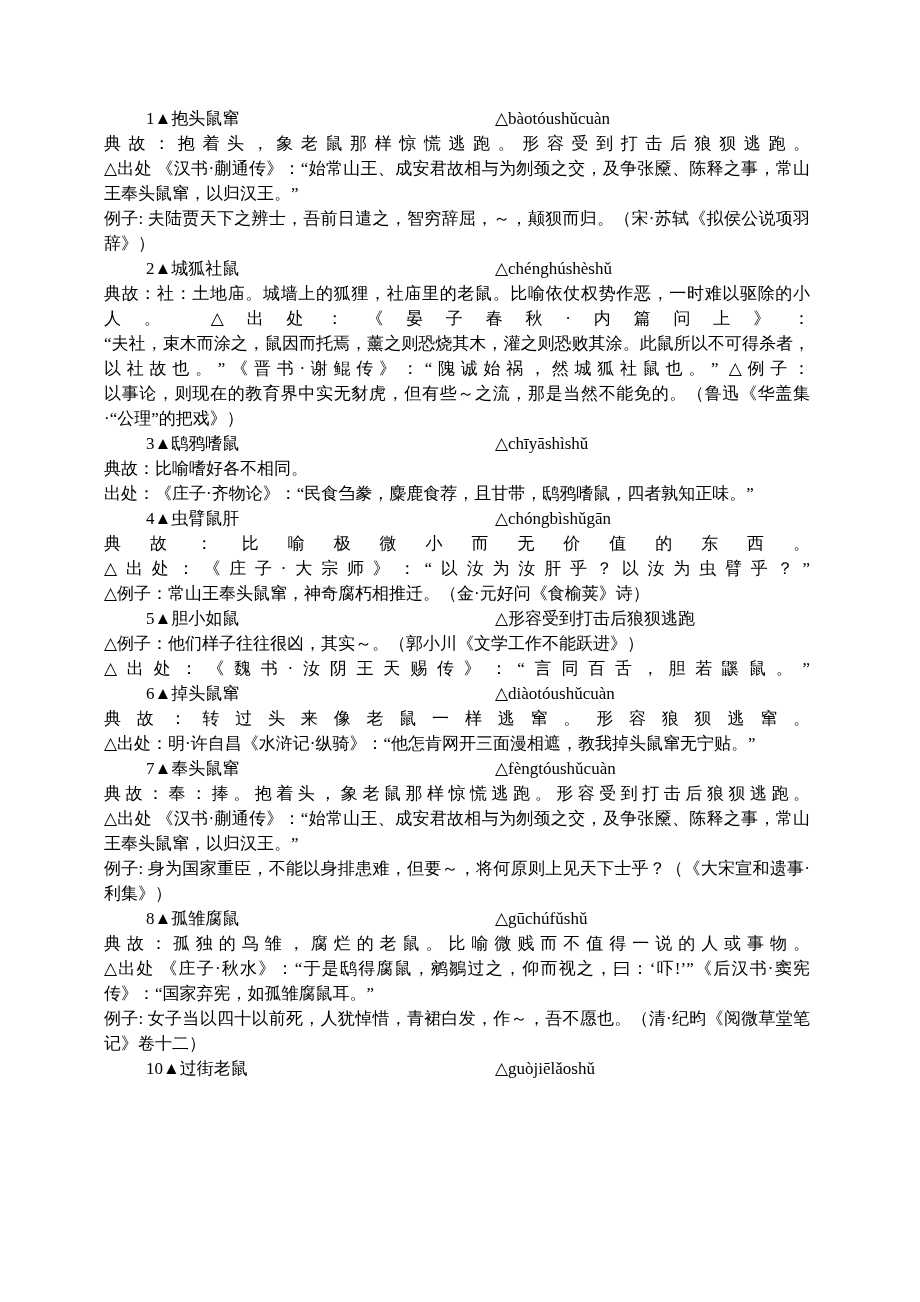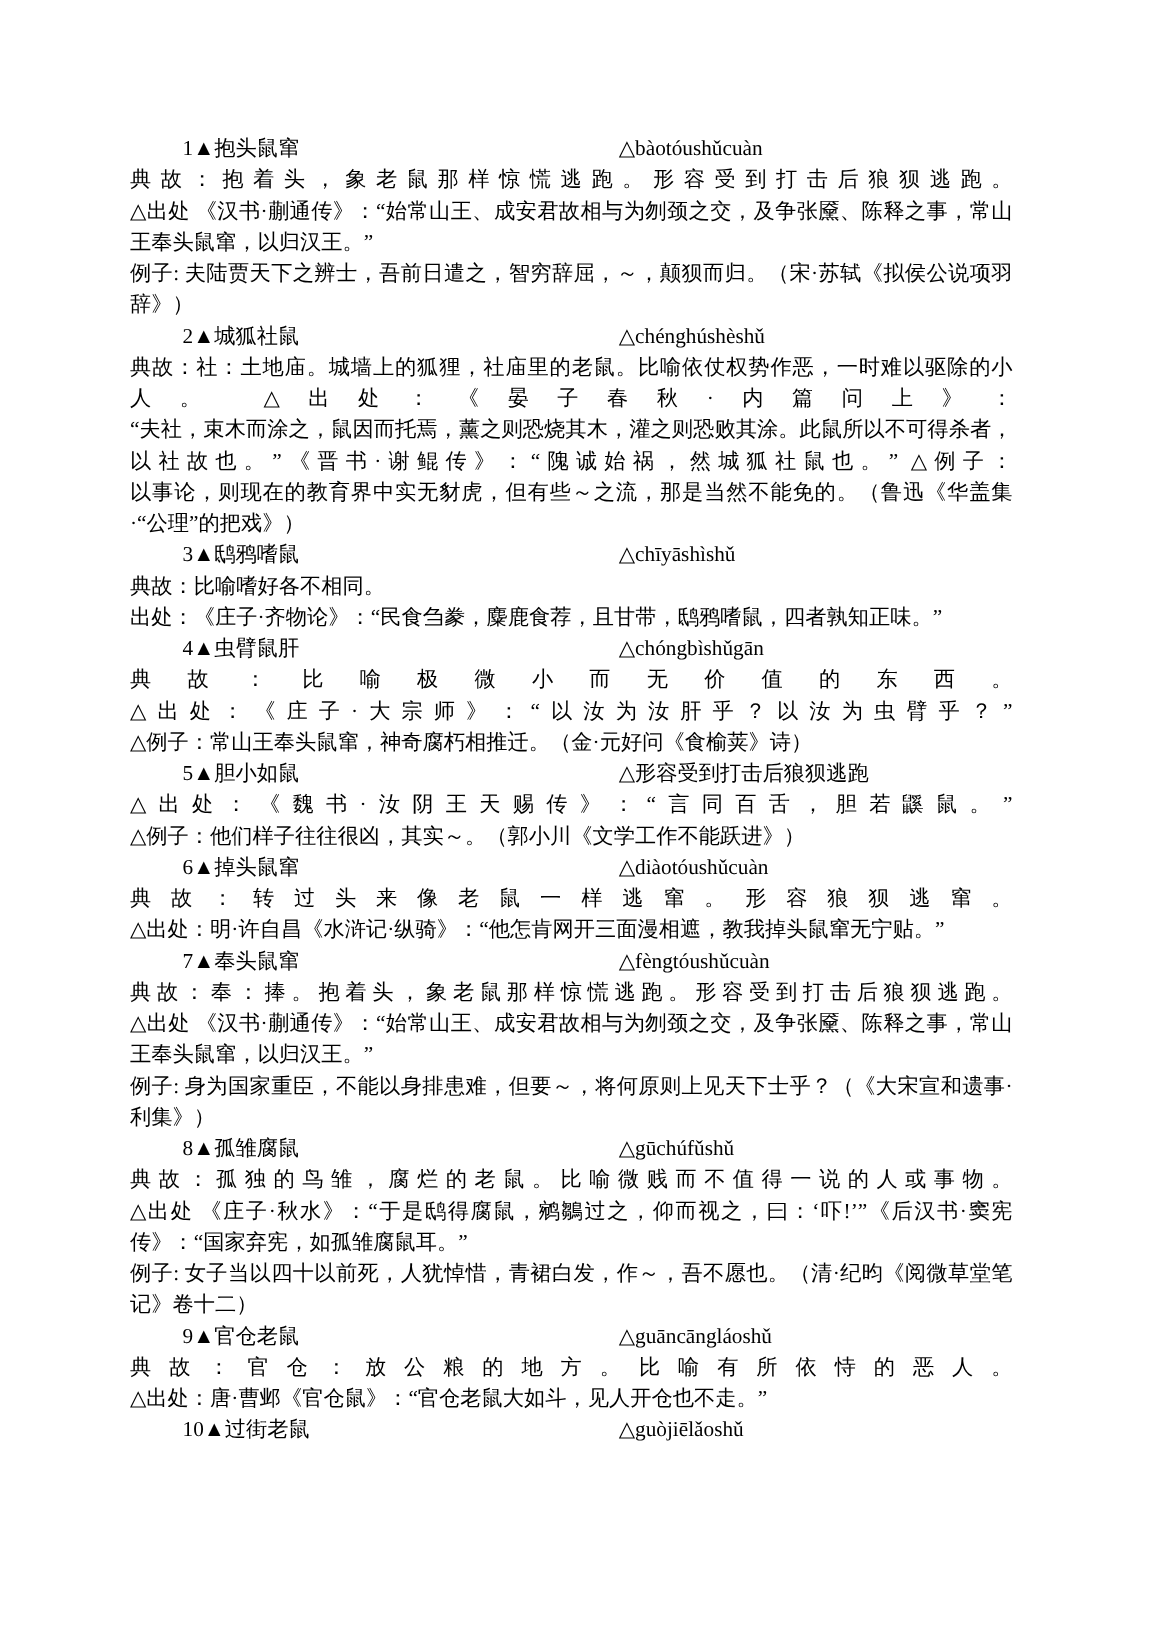--- a/index.html
+++ b/index.html
@@ -89,22 +89,22 @@
   <p class="para spread">典故：比喻极微小而无价值的东西。</p>
         <p class="para spread">△出处：《庄子·大宗师》：“以汝为汝肝乎？以汝为虫臂乎？”</p>
         <p class="para">△例子：常山王奉头鼠窜，神奇腐朽相推迁。（金·元好问《食榆荚》诗）</p>
       </section>
 
   <section class="entry">
     <div class="headline">
       <span class="headword"><span>5</span><span>▲</span><span>胆小如鼠</span></span>
       <span class="pinyin">△形容受到打击后狼狈逃跑</span>
     </div>
+        <p class="para">△例子：他们样子往往很凶，其实～。（郭小川《文学工作不能跃进》）</p>
         <p class="para spread">△出处：《魏书·汝阴王天赐传》：“言同百舌，胆若鼷鼠。”</p>
-        <p class="para">△例子：他们样子往往很凶，其实～。（郭小川《文学工作不能跃进》）</p>
       </section>
 
   <section class="entry">
     <div class="headline">
       <span class="headword"><span>6</span><span>▲</span><span>掉头鼠窜</span></span>
       <span class="pinyin">△diàotóushǔcuàn</span>
     </div>
   <p class="para spread">典故：转过头来像老鼠一样逃窜。形容狼狈逃窜。</p>
         <p class="para">△出处：明·许自昌《水浒记·纵骑》：“他怎肯网开三面漫相遮，教我掉头鼠窜无宁贴。”</p>
       </section>
@@ -122,28 +122,20 @@
   <section class="entry">
     <div class="headline">
       <span class="headword"><span>8</span><span>▲</span><span>孤雏腐鼠</span></span>
       <span class="pinyin">△gūchúfǔshǔ</span>
     </div>
   <p class="para spread">典故：孤独的鸟雏，腐烂的老鼠。比喻微贱而不值得一说的人或事物。</p>
         <p class="para">△出处 《庄子·秋水》：“于是鸱得腐鼠，鹓鶵过之，仰而视之，曰：‘吓!’”《后汉书·窦宪传》：“国家弃宪，如孤雏腐鼠耳。”</p>
         <p class="para">例子: 女子当以四十以前死，人犹悼惜，青裙白发，作～，吾不愿也。（清·纪昀《阅微草堂笔记》卷十二）</p>
       </section>
 
-  <section class="entry">
-    <div class="headline">
-      <span class="headword"><span>9</span><span>▲</span><span>官仓老鼠</span></span>
-      <span class="pinyin">△guāncāngláoshǔ</span>
-    </div>
-  <p class="para spread">典故：官仓：放公粮的地方。比喻有所依恃的恶人。</p>
-        <p class="para">△出处：唐·曹邺《官仓鼠》：“官仓老鼠大如斗，见人开仓也不走。”</p>
-      </section>
 
   <section class="entry">
     <div class="headline">
       <span class="headword"><span>10</span><span>▲</span><span>过街老鼠</span></span>
       <span class="pinyin">△guòjiēlǎoshǔ</span>
     </div>
       </section>
 </div>
 </div>
 

